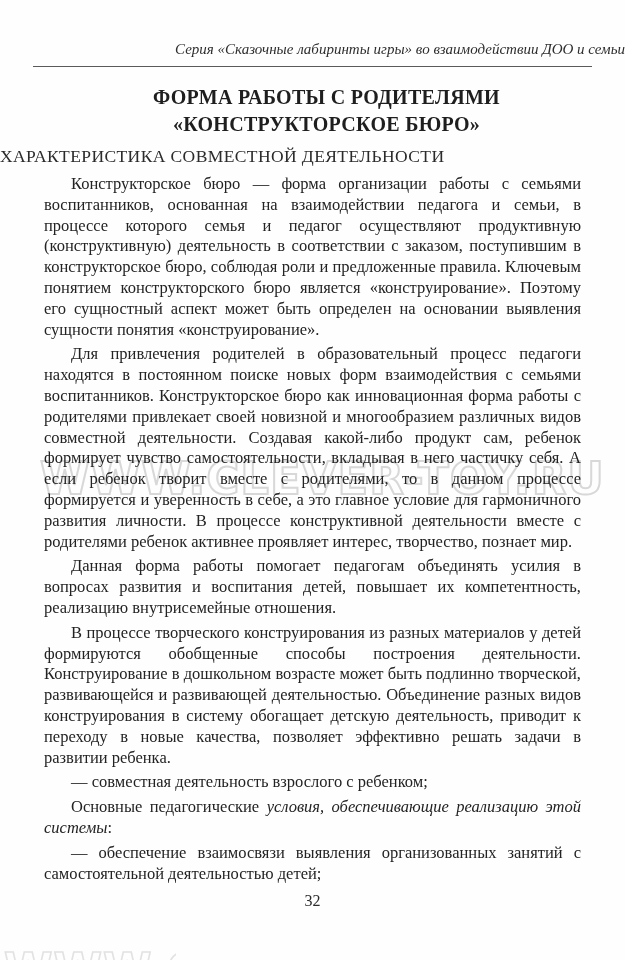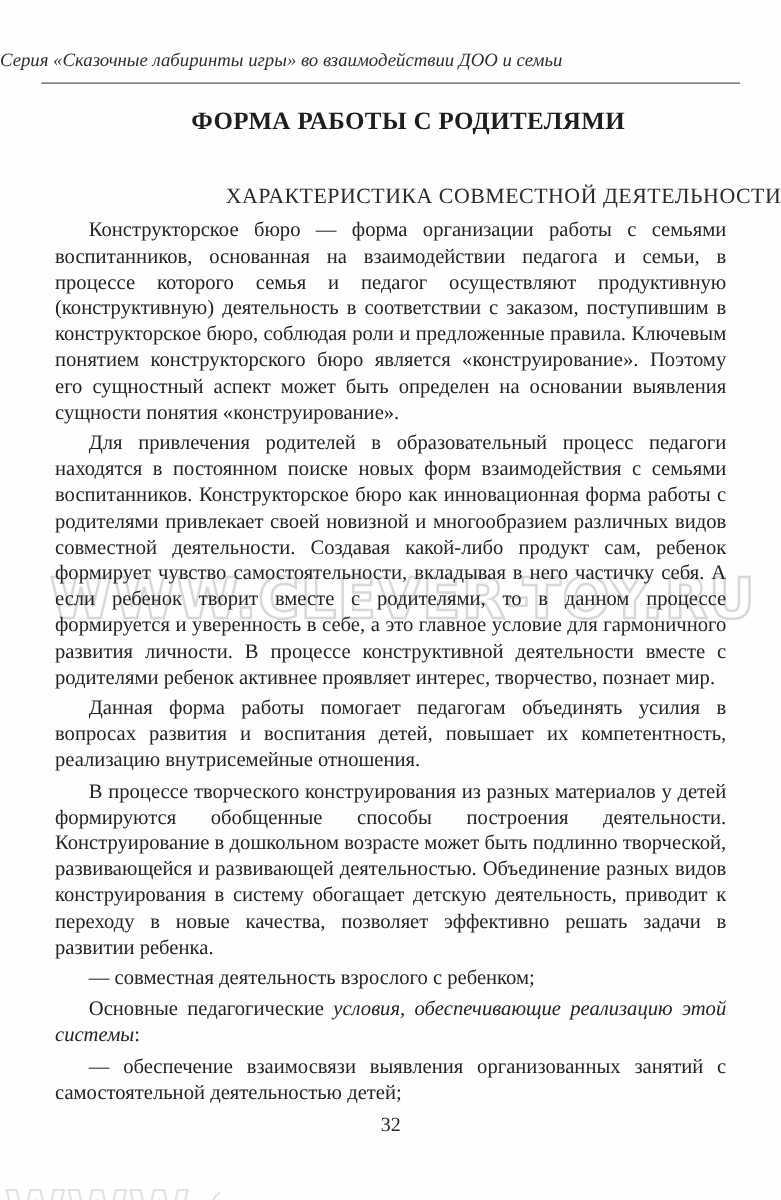--- a/index.html
+++ b/index.html
@@ -9,21 +9,21 @@
     height: 960px;
     margin: 0 auto;
     background: #fefefe;
     overflow: hidden;
     font-family: "Liberation Serif", serif;
     color: #232323;
   }
   .running-header {
     position: absolute;
     top: 41px; left: 0; right: 0;
-    text-align: left;
+    text-align: right;
     font-style: italic;
     font-size: 15px;
     color: #2e2e2e;
   }
   .header-rule {
     position: absolute;
     top: 66px; left: 33px;
     width: 559px;
     border-top: 1.6px solid #5a5a5a;
   }
@@ -35,21 +35,21 @@
     font-size: 20px;
     line-height: 27px;
     color: #1e1e1e;
     letter-spacing: 0.3px;
     z-index: 2;
     margin-left: 28px;
   }
   .subtitle {
     position: absolute;
     top: 146px; left: 0; right: 0;
-    text-align: right;
+    text-align: left;
     font-size: 17.5px;
     color: #2b2b2b;
     letter-spacing: 0.4px;
     z-index: 2;
   }
   .body-text {
     position: absolute;
     top: 170px; left: 40px;
     width: 545px;
     text-align: justify;
@@ -108,20 +108,21 @@
 
 <div class="page">
 
   <div class="watermark">WWW.CLEVER-TOY.RU</div>
 
   <div class="running-header">Серия «Сказочные лабиринты игры» во взаимодействии ДОО и семьи</div>
   <div class="header-rule"></div>
 
   <div class="title">
     <div>ФОРМА РАБОТЫ С РОДИТЕЛЯМИ</div>
+    <div>«КОНСТРУКТОРСКОЕ БЮРО»</div>
   </div>
 
   <div class="subtitle">ХАРАКТЕРИСТИКА СОВМЕСТНОЙ ДЕЯТЕЛЬНОСТИ</div>
 
   <div class="body-text">
     <p>Конструкторское бюро — форма организации работы с семьями воспитанников, основанная на взаимодействии педагога и семьи, в процессе которого семья и педагог осуществляют продуктивную (конструктивную) деятельность в соответствии с заказом, поступившим в конструкторское бюро, соблюдая роли и предложенные правила. Ключевым понятием конструкторского бюро является «конструирование». Поэтому его сущностный аспект может быть определен на основании выявления сущности понятия «конструирование».</p>
     <p>Для привлечения родителей в образовательный процесс педагоги находятся в постоянном поиске новых форм взаимодействия с семьями воспитанников. Конструкторское бюро как инновационная форма работы с родителями привлекает своей новизной и многообразием различных видов совместной деятельности. Создавая какой-либо продукт сам, ребенок формирует чувство самостоятельности, вкладывая в него частичку себя. А если ребенок творит вместе с родителями, то в данном процессе формируется и уверенность в себе, а это главное условие для гармоничного развития личности. В процессе конструктивной деятельности вместе с родителями ребенок активнее проявляет интерес, творчество, познает мир.</p>
     <p>Данная форма работы помогает педагогам объединять усилия в вопросах развития и воспитания детей, повышает их компетентность, реализацию внутрисемейные отношения.</p>
     <p>В процессе творческого конструирования из разных материалов у детей формируются обобщенные способы построения деятельности. Конструирование в дошкольном возрасте может быть подлинно творческой, развивающейся и развивающей деятельностью. Объединение разных видов конструирования в систему обогащает детскую деятельность, приводит к переходу в новые качества, позволяет эффективно решать задачи в развитии ребенка.</p>
     <p>— совместная деятельность взрослого с ребенком;</p>

